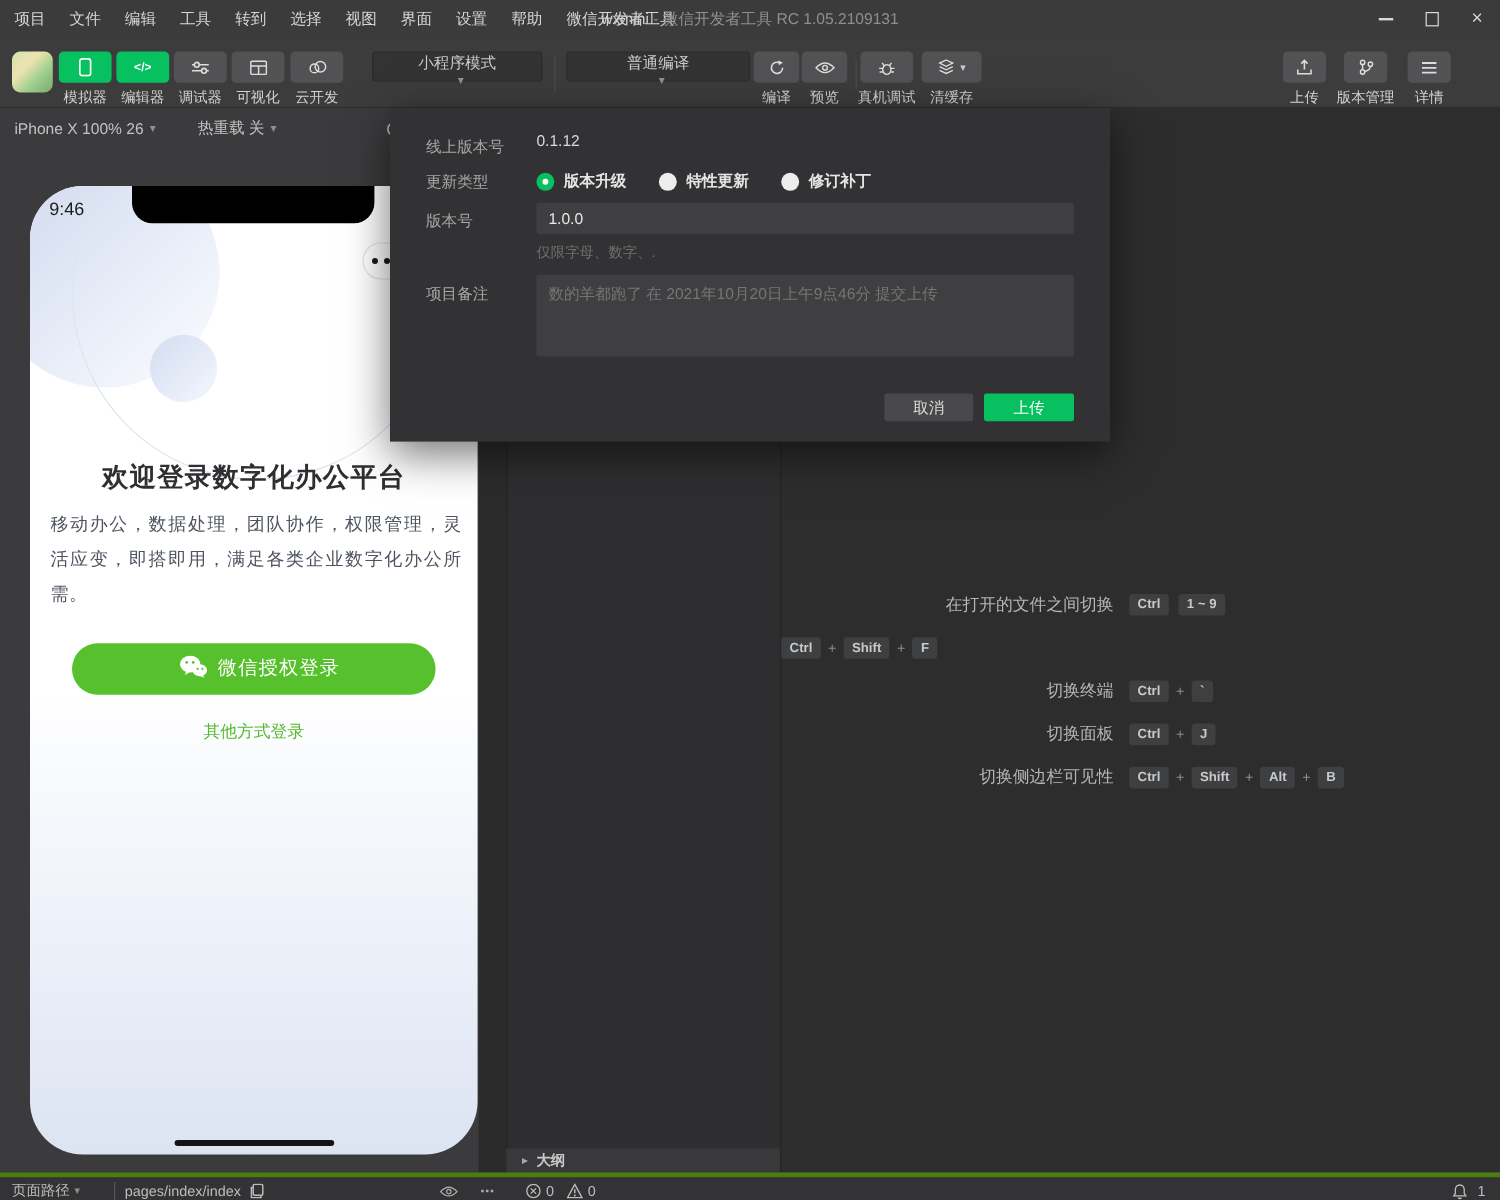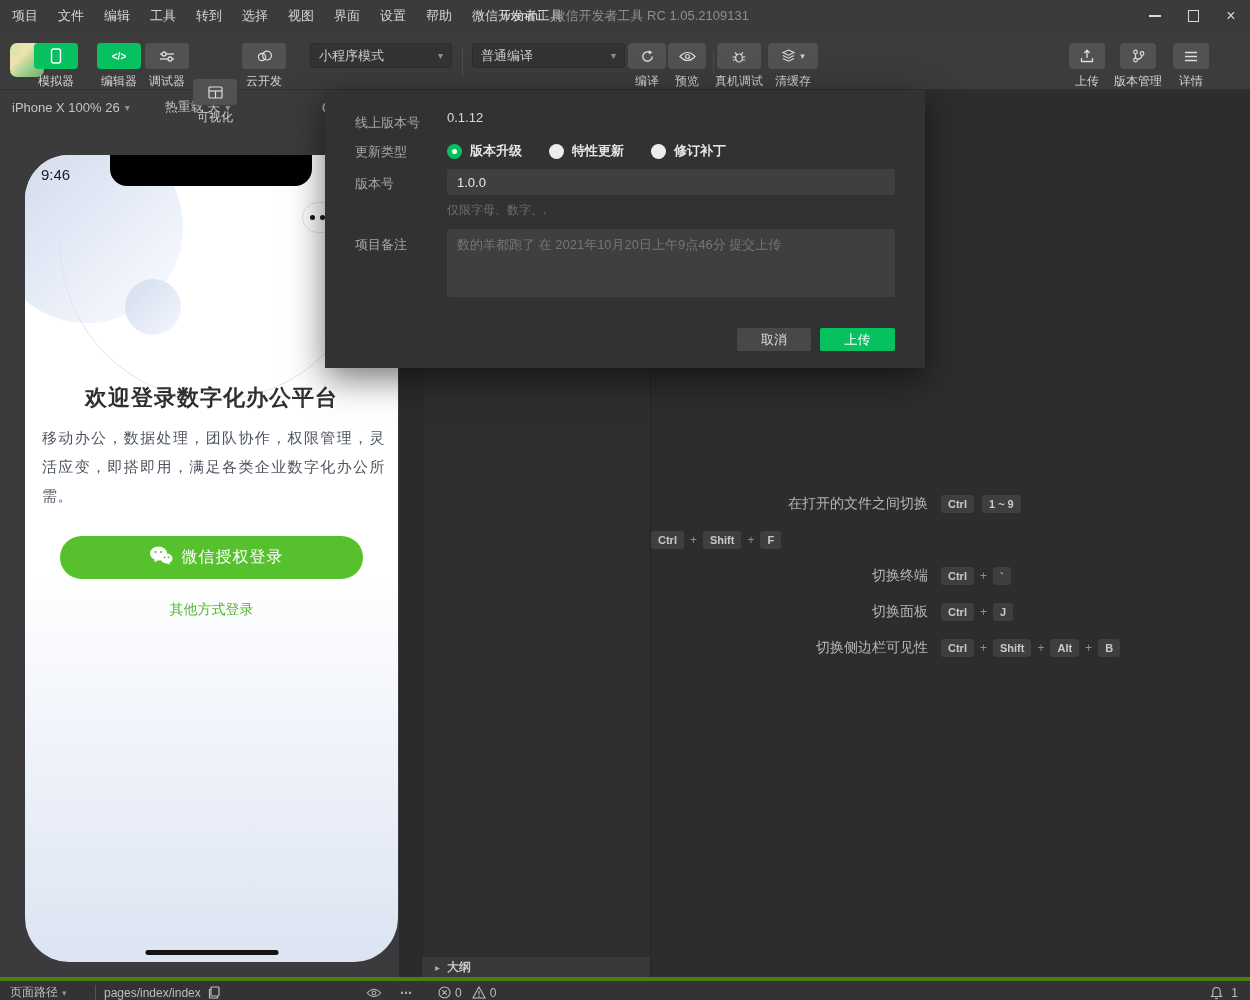--- a/index.html
+++ b/index.html
@@ -26,21 +26,21 @@
              border-bottom:1px solid #2f2f30; z-index:30; }
   .avatar { position:absolute; left:10px; top:11px; width:34px; height:34px; border-radius:7px;
             background:linear-gradient(135deg,#cfe3ad 0%,#f0e3b0 35%,#9ccf8d 65%,#7da96b 100%); }
   .tool-item { position:absolute; width:46px; text-align:center; }
   .t-btn { width:44px; height:26px; margin:0 auto; border-radius:4px; display:flex;
            align-items:center; justify-content:center; }
   .t-btn.green { background:#07c160; }
   .t-btn.gray  { background:#525254; }
   .t-label { display:block; margin-top:4px; font-size:12px; color:#d2d2d2; white-space:nowrap; }
   .dropdown { position:absolute; top:11px; height:25px; background:#333334; border:1px solid #2c2c2d;
-              border-radius:3px; display:flex; align-items:center; padding:0 8px; }
+              border-radius:3px; display:flex; align-items:center; padding:0 8px;flex-direction:column; }
   .dropdown .dd-text { font-size:13px; color:#cccccc; flex:1; }
   .dropdown .caret { color:#909090; font-size:10px; margin-left:6px; }
   .v-sep { position:absolute; top:15px; width:1px; height:30px; background:#4c4c4e; }
   .kb { font-size:0; }
 
   
   .sim-panel { position:absolute; left:0; top:90px; width:399px; height:887px; background:#3b3b3d; }
   .sim-header { position:absolute; left:0; top:0; width:399px; height:34px; display:flex; align-items:center; }
   .sim-dd { font-size:13px; color:#c3c3c3; display:flex; align-items:center; }
   .sim-dd .caret { font-size:10px; color:#8f8f8f; margin-left:5px; }
@@ -155,21 +155,21 @@
       </div>
     <div class="win-btn">
         <span class="ic-close">×</span>
       </div>
   </div>
 </div>
 
 <div class="toolbar">
   <div class="avatar"></div>
 
-  <div class="tool-item" style="left:33px; top:11px;">
+  <div class="tool-item" style="left:48px; top:11px;">
     <div class="t-btn green">
         <span class="kb"><svg width="12" height="16" viewBox="0 0 12 16">
             <rect x="1.5" y="1" width="9" height="14" rx="2" fill="none" stroke="#fff" stroke-width="1.4"></rect>
           </svg></span>
       </div>
     <span class="t-label">模拟器</span>
   </div>
   <div class="tool-item" style="left:96px; top:11px;">
     <div class="t-btn green">
         <span style="color:#fff;font-size:10px;font-weight:bold;">&lt;/&gt;</span>
@@ -180,21 +180,21 @@
     <div class="t-btn gray">
         <span class="kb"><svg width="16" height="12" viewBox="0 0 16 12">
             <line x1="1" y1="4" x2="15" y2="4" stroke="#ddd" stroke-width="1.3"></line>
             <circle cx="5" cy="4" r="2" fill="#525254" stroke="#ddd" stroke-width="1.3"></circle>
             <line x1="1" y1="9" x2="15" y2="9" stroke="#ddd" stroke-width="1.3"></line>
             <circle cx="11" cy="9" r="2" fill="#525254" stroke="#ddd" stroke-width="1.3"></circle>
           </svg></span>
       </div>
     <span class="t-label">调试器</span>
   </div>
-  <div class="tool-item" style="left:192px; top:11px;margin-top:36px;">
+  <div class="tool-item" style="left:192px; top:11px;">
     <div class="t-btn gray">
         <span class="kb"><svg width="15" height="13" viewBox="0 0 15 13">
             <rect x="1" y="1" width="13" height="11" rx="1" fill="none" stroke="#ddd" stroke-width="1.2"></rect>
             <line x1="1" y1="5" x2="14" y2="5" stroke="#ddd" stroke-width="1.2"></line>
             <line x1="7.5" y1="5" x2="7.5" y2="12" stroke="#ddd" stroke-width="1.2"></line>
           </svg></span>
       </div>
     <span class="t-label">可视化</span>
   </div>
   <div class="tool-item" style="left:241px; top:11px;">

